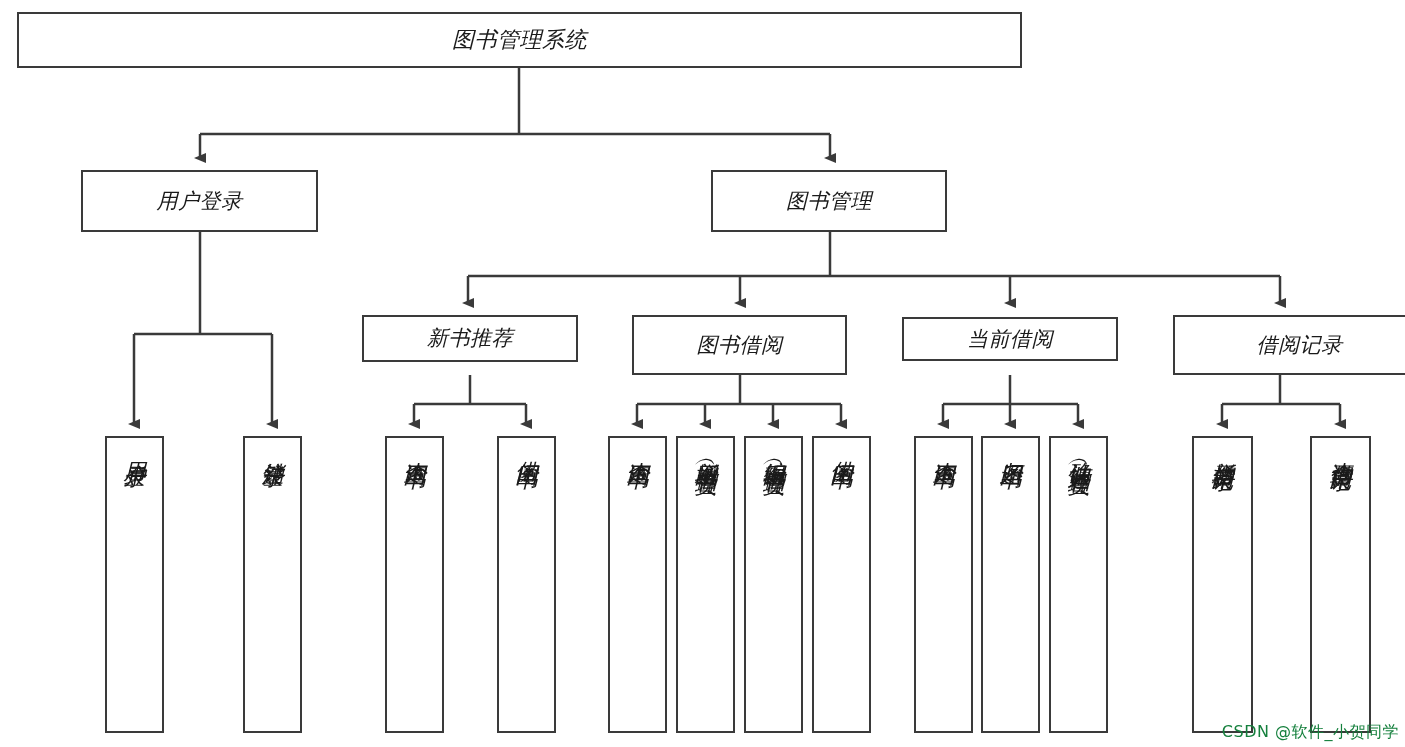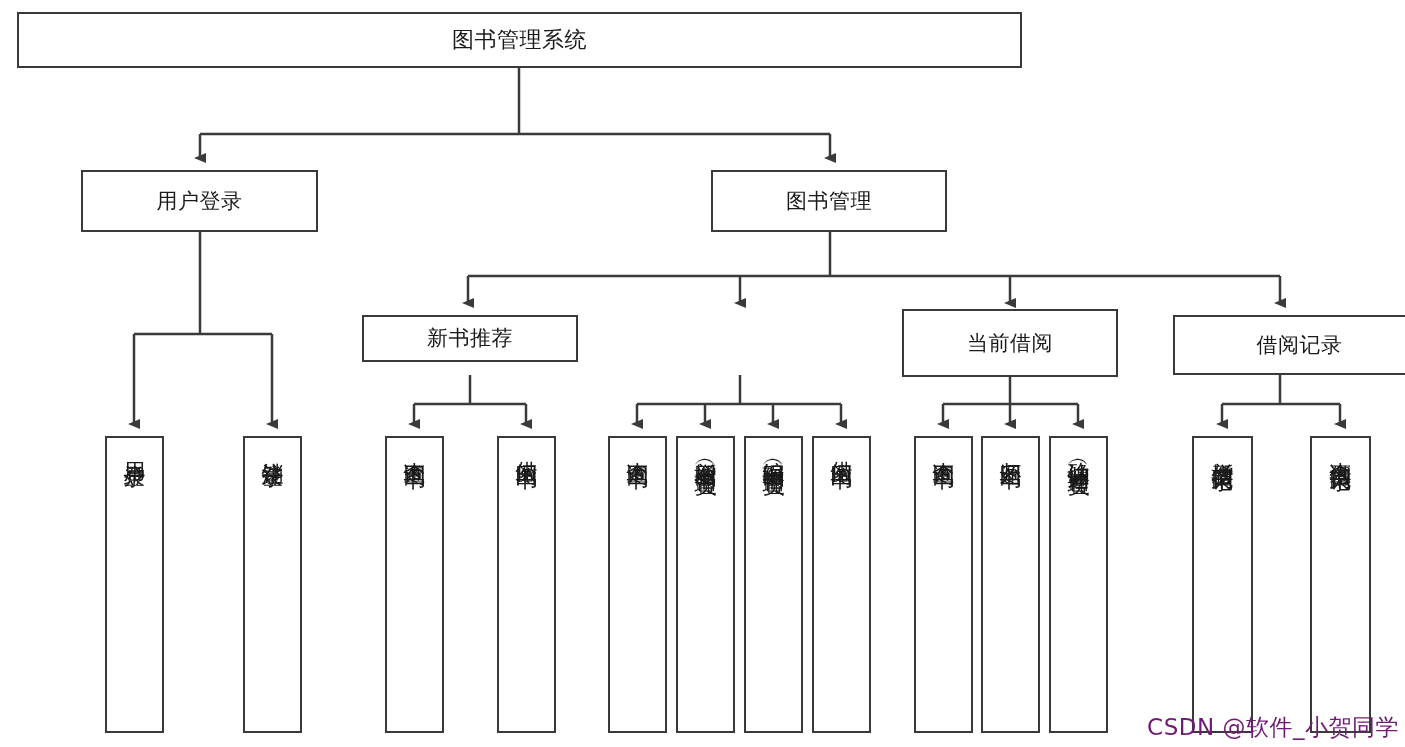--- a/index.html
+++ b/index.html
@@ -33,20 +33,21 @@
     display: flex;
     align-items: center;
     justify-content: center;
     color: #1a1a1a;
   }
   .node .label {
     display: block;
     text-align: right;
     line-height: 1.08;
     letter-spacing: 0.5px;
+    font-style: italic;
   }
   
   .node.horiz .label {
     font-size: 21px;
   }
   .node.root .label {
     font-size: 22px;
   }
   
   .node.vert {
@@ -58,22 +59,22 @@
     text-orientation: upright;
     font-size: 22px;
     line-height: 1.0;
     letter-spacing: 2px;
     white-space: nowrap;
   }
   #watermark {
     position: absolute;
     right: 6px;
     bottom: 4px;
-    font-size: 23px;
-    color: #701a75;
+    font-size: 16px;
+    color: #15803d;
     font-family: "DejaVu Sans", "Liberation Sans", sans-serif;
     letter-spacing: 0.5px;
     white-space: nowrap;
     pointer-events: none;
   }
 </style>
 </head>
 <body>
 
 <div id="canvas">
@@ -137,22 +138,25 @@
   </div>
 
   <div class="node horiz" style="left:711px; top:170px; width:236px; height:62px;">
     <span class="label">图书管理</span>
   </div>
 
   <div class="node horiz" style="left:362px; top:315px; width:216px; height:47px;">
     <span class="label">新书推荐</span>
   </div>
 
-
-  <div class="node horiz" style="left:902px; top:309px; width:216px; height:68px;">
+  <div class="node horiz" style="left:632px; top:315px; width:215px; height:60px;">
+    <span class="label">图书借阅</span>
+  </div>
+
+  <div class="node horiz" style="left:902px; top:317px; width:216px; height:44px;">
     <span class="label">当前借阅</span>
   </div>
 
   <div class="node horiz" style="left:1173px; top:315px; width:253px; height:60px;">
     <span class="label">借阅记录</span>
   </div>
 
   <div class="node vert" style="left:105px; top:436px; width:59px; height:297px;">
     <span class="label">用户登录</span>
   </div>

